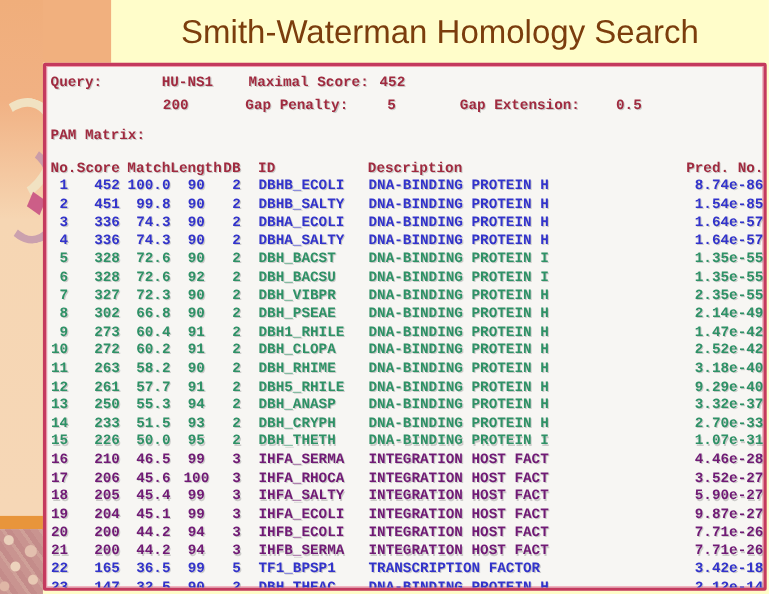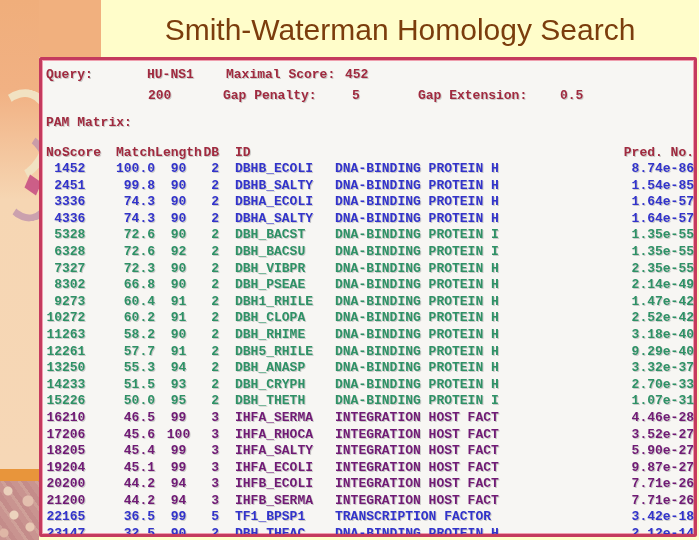--- a/index.html
+++ b/index.html
@@ -73,21 +73,21 @@
   .info-line{display:flex;line-height:21px;color:#a02a3f;white-space:pre;}
   .q-label {width:101px;} .q-value {width:79px;}
   .q-label2{width:119px;}
   .p-label {width:102px;margin-top:27px;} .p-value {width:75px;}
   .p-label2{width:129px;} .p-value2{width:66px;}
   .p-label3{width:142px;}
   .spacer{height:11px;}
   .trow{display:flex;line-height:16.6px;white-space:pre;}
   .t-header{display:flex;line-height:17px;color:#a02a3f;white-space:pre;}
   .c-no    {width:16px; text-align:right;}
-  .c-score {width:47px; }
+  .c-score {width:47px; text-align:right;}
   .c-match {width:46px; text-align:right;}
   .c-length{width:47px; text-align:center;}
   .c-db    {width:17px; text-align:right;}
   .c-id    {width:100px;margin-left:16px;text-align:left;}
   .c-desc  {width:290px;text-align:left;}
   .c-pred  {flex:1;    text-align:right;}
   .g-blue {color:#3233cb;}
   .g-green{color:#2e9166;}
   .g-black{color:#701a75;}
   .g-red  {color:#cd2e55;}
@@ -122,21 +122,21 @@
       <span class="p-label">PAM Matrix:</span>
       <span class="p-value">200</span>
       <span class="p-label2">Gap Penalty:</span>
       <span class="p-value2">5</span>
       <span class="p-label3">Gap Extension:</span>
       <span>0.5</span>
     </div>
 
     <div class="spacer"></div>
 
-    <div class="t-header" id="thead"><span class="c-no">No.</span><span class="c-score">Score</span><span class="c-match">Match</span><span class="c-length">Length</span><span class="c-db">DB</span><span class="c-id">ID</span><span class="c-pred">Pred. No.</span></div>
+    <div class="t-header" id="thead"><span class="c-no">No.</span><span class="c-score">Score</span><span class="c-match">Match</span><span class="c-length">Length</span><span class="c-db">DB</span><span class="c-id">ID</span><span class="c-desc">Description</span><span class="c-pred">Pred. No.</span></div>
     <div id="tbody">
         <div class="trow g-blue"><span class="c-no">1</span><span class="c-score">452</span><span class="c-match">100.0</span><span class="c-length">90</span><span class="c-db">2</span><span class="c-id">DBHB_ECOLI</span><span class="c-desc">DNA-BINDING PROTEIN H</span><span class="c-pred">8.74e-86</span></div>
         <div class="trow g-blue"><span class="c-no">2</span><span class="c-score">451</span><span class="c-match">99.8</span><span class="c-length">90</span><span class="c-db">2</span><span class="c-id">DBHB_SALTY</span><span class="c-desc">DNA-BINDING PROTEIN H</span><span class="c-pred">1.54e-85</span></div>
         <div class="trow g-blue"><span class="c-no">3</span><span class="c-score">336</span><span class="c-match">74.3</span><span class="c-length">90</span><span class="c-db">2</span><span class="c-id">DBHA_ECOLI</span><span class="c-desc">DNA-BINDING PROTEIN H</span><span class="c-pred">1.64e-57</span></div>
         <div class="trow g-blue"><span class="c-no">4</span><span class="c-score">336</span><span class="c-match">74.3</span><span class="c-length">90</span><span class="c-db">2</span><span class="c-id">DBHA_SALTY</span><span class="c-desc">DNA-BINDING PROTEIN H</span><span class="c-pred">1.64e-57</span></div>
         <div class="trow g-green"><span class="c-no">5</span><span class="c-score">328</span><span class="c-match">72.6</span><span class="c-length">90</span><span class="c-db">2</span><span class="c-id">DBH_BACST</span><span class="c-desc">DNA-BINDING PROTEIN I</span><span class="c-pred">1.35e-55</span></div>
         <div class="trow g-green"><span class="c-no">6</span><span class="c-score">328</span><span class="c-match">72.6</span><span class="c-length">92</span><span class="c-db">2</span><span class="c-id">DBH_BACSU</span><span class="c-desc">DNA-BINDING PROTEIN I</span><span class="c-pred">1.35e-55</span></div>
         <div class="trow g-green"><span class="c-no">7</span><span class="c-score">327</span><span class="c-match">72.3</span><span class="c-length">90</span><span class="c-db">2</span><span class="c-id">DBH_VIBPR</span><span class="c-desc">DNA-BINDING PROTEIN H</span><span class="c-pred">2.35e-55</span></div>
         <div class="trow g-green"><span class="c-no">8</span><span class="c-score">302</span><span class="c-match">66.8</span><span class="c-length">90</span><span class="c-db">2</span><span class="c-id">DBH_PSEAE</span><span class="c-desc">DNA-BINDING PROTEIN H</span><span class="c-pred">2.14e-49</span></div>
         <div class="trow g-green"><span class="c-no">9</span><span class="c-score">273</span><span class="c-match">60.4</span><span class="c-length">91</span><span class="c-db">2</span><span class="c-id">DBH1_RHILE</span><span class="c-desc">DNA-BINDING PROTEIN H</span><span class="c-pred">1.47e-42</span></div>

